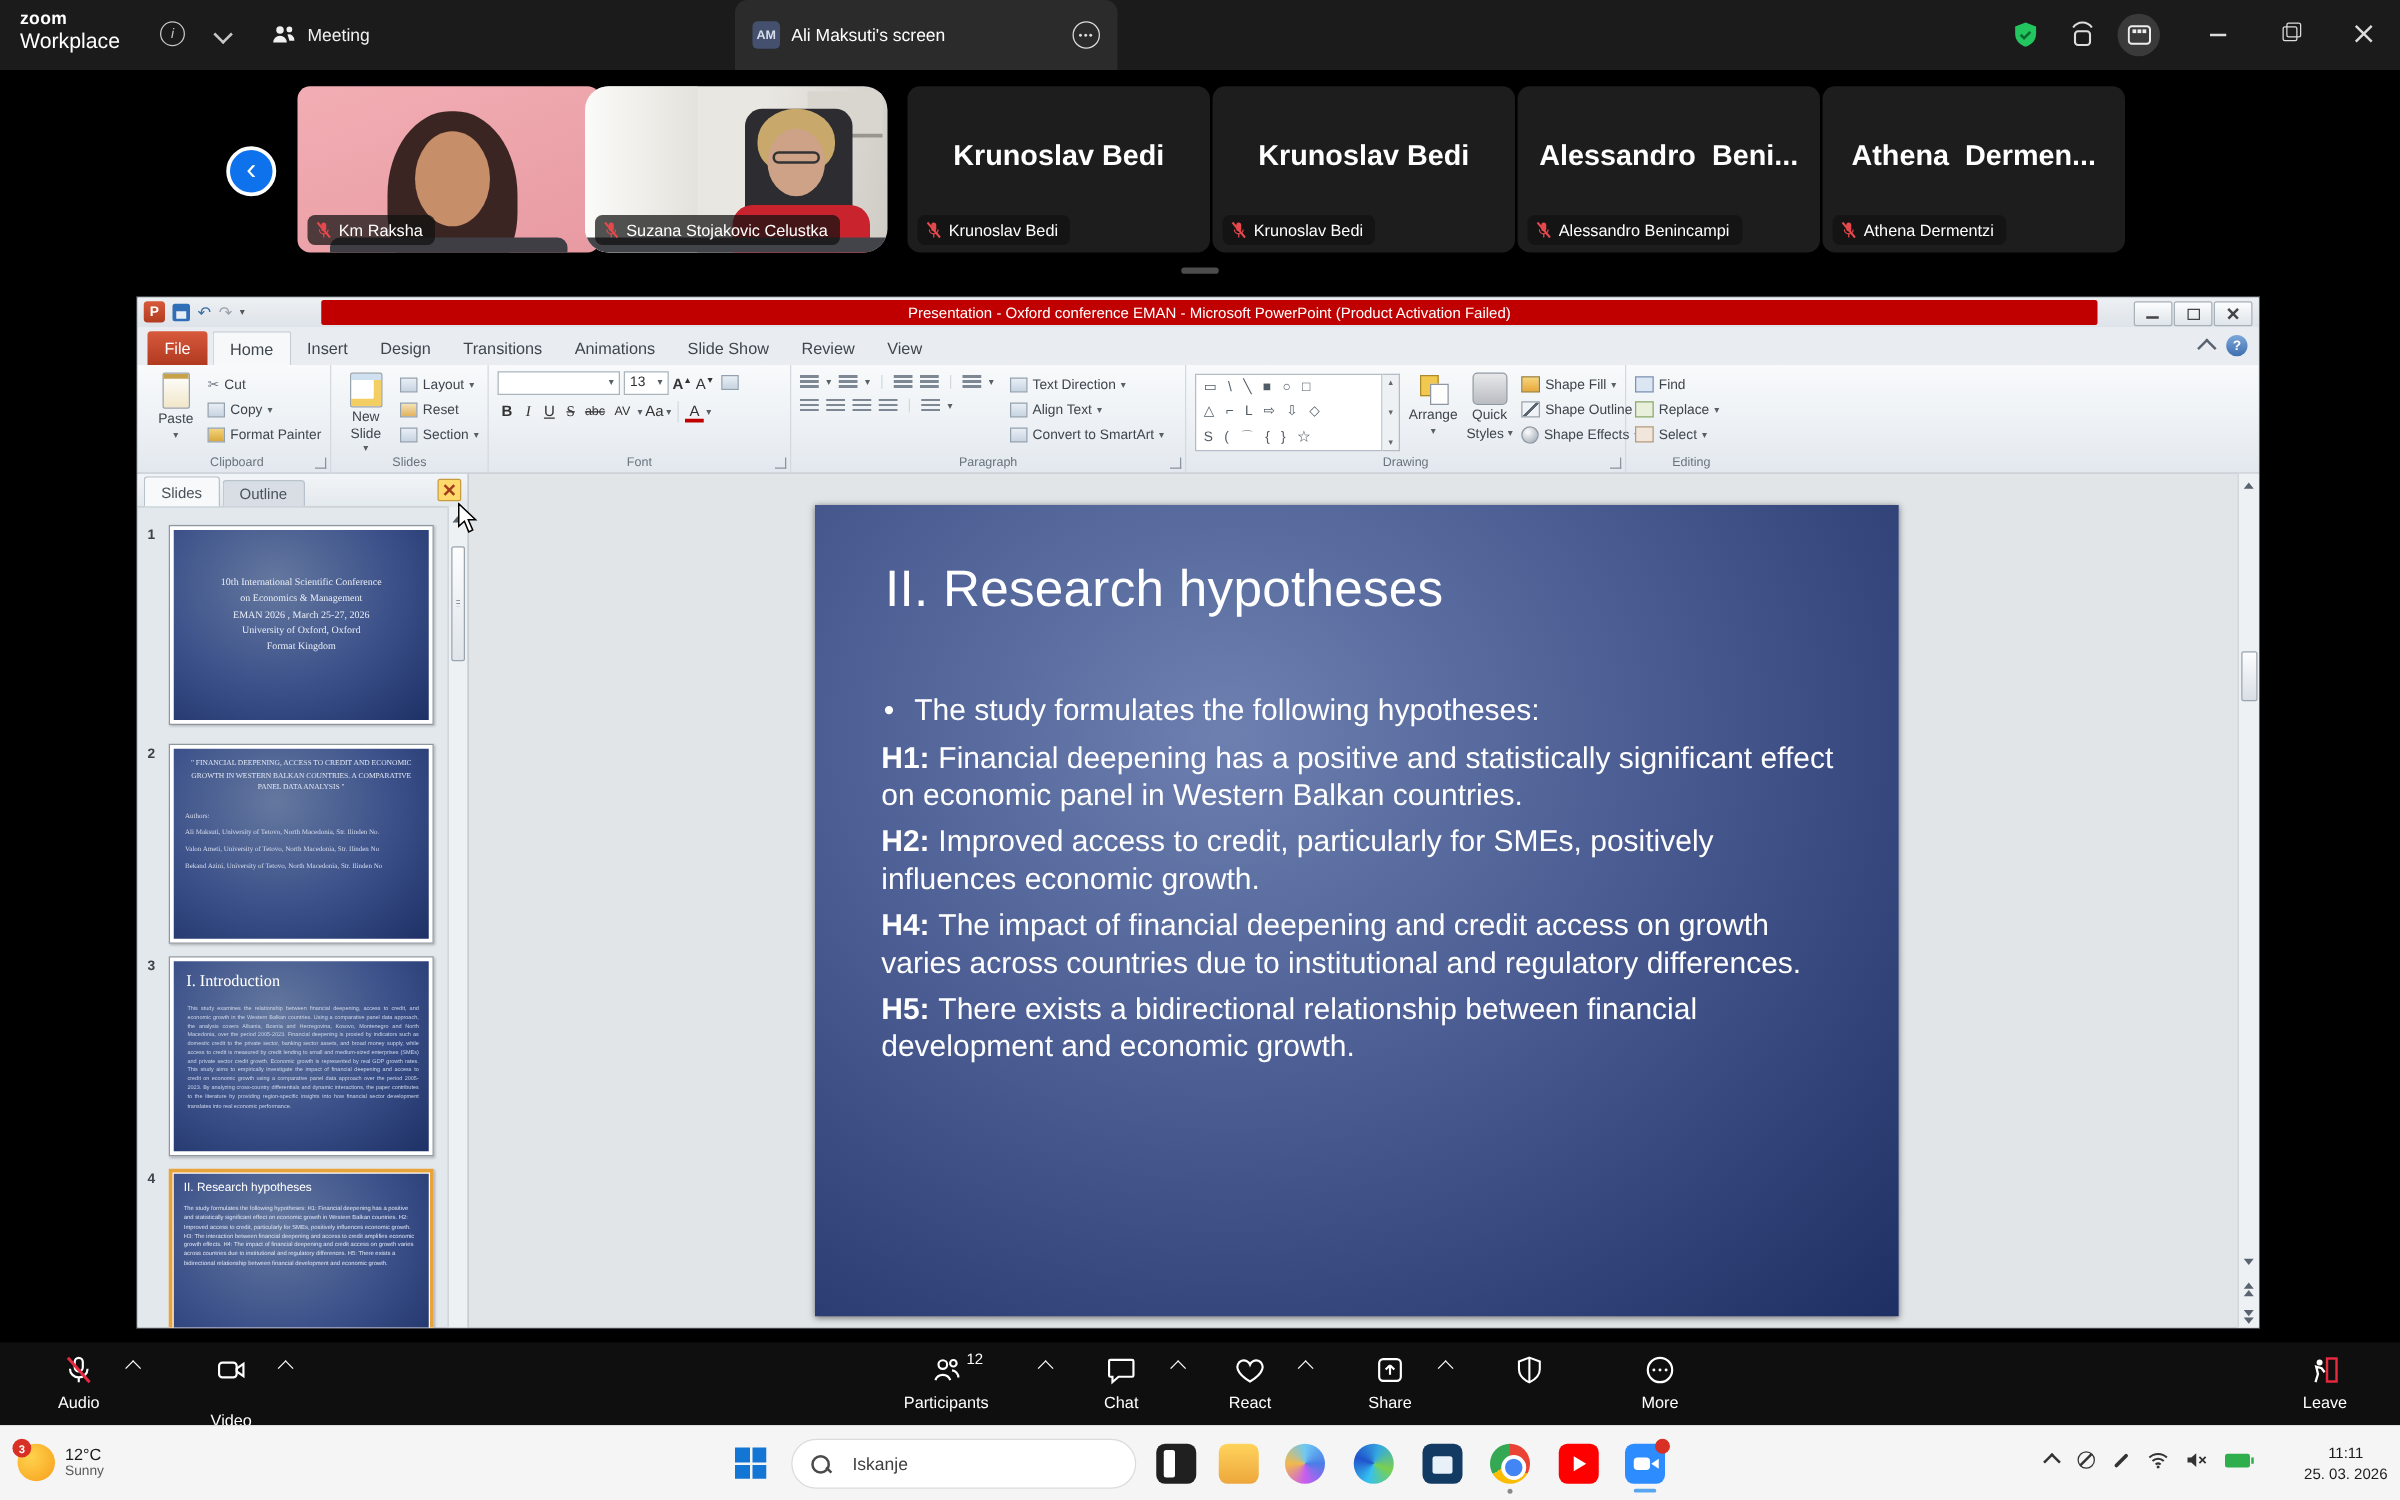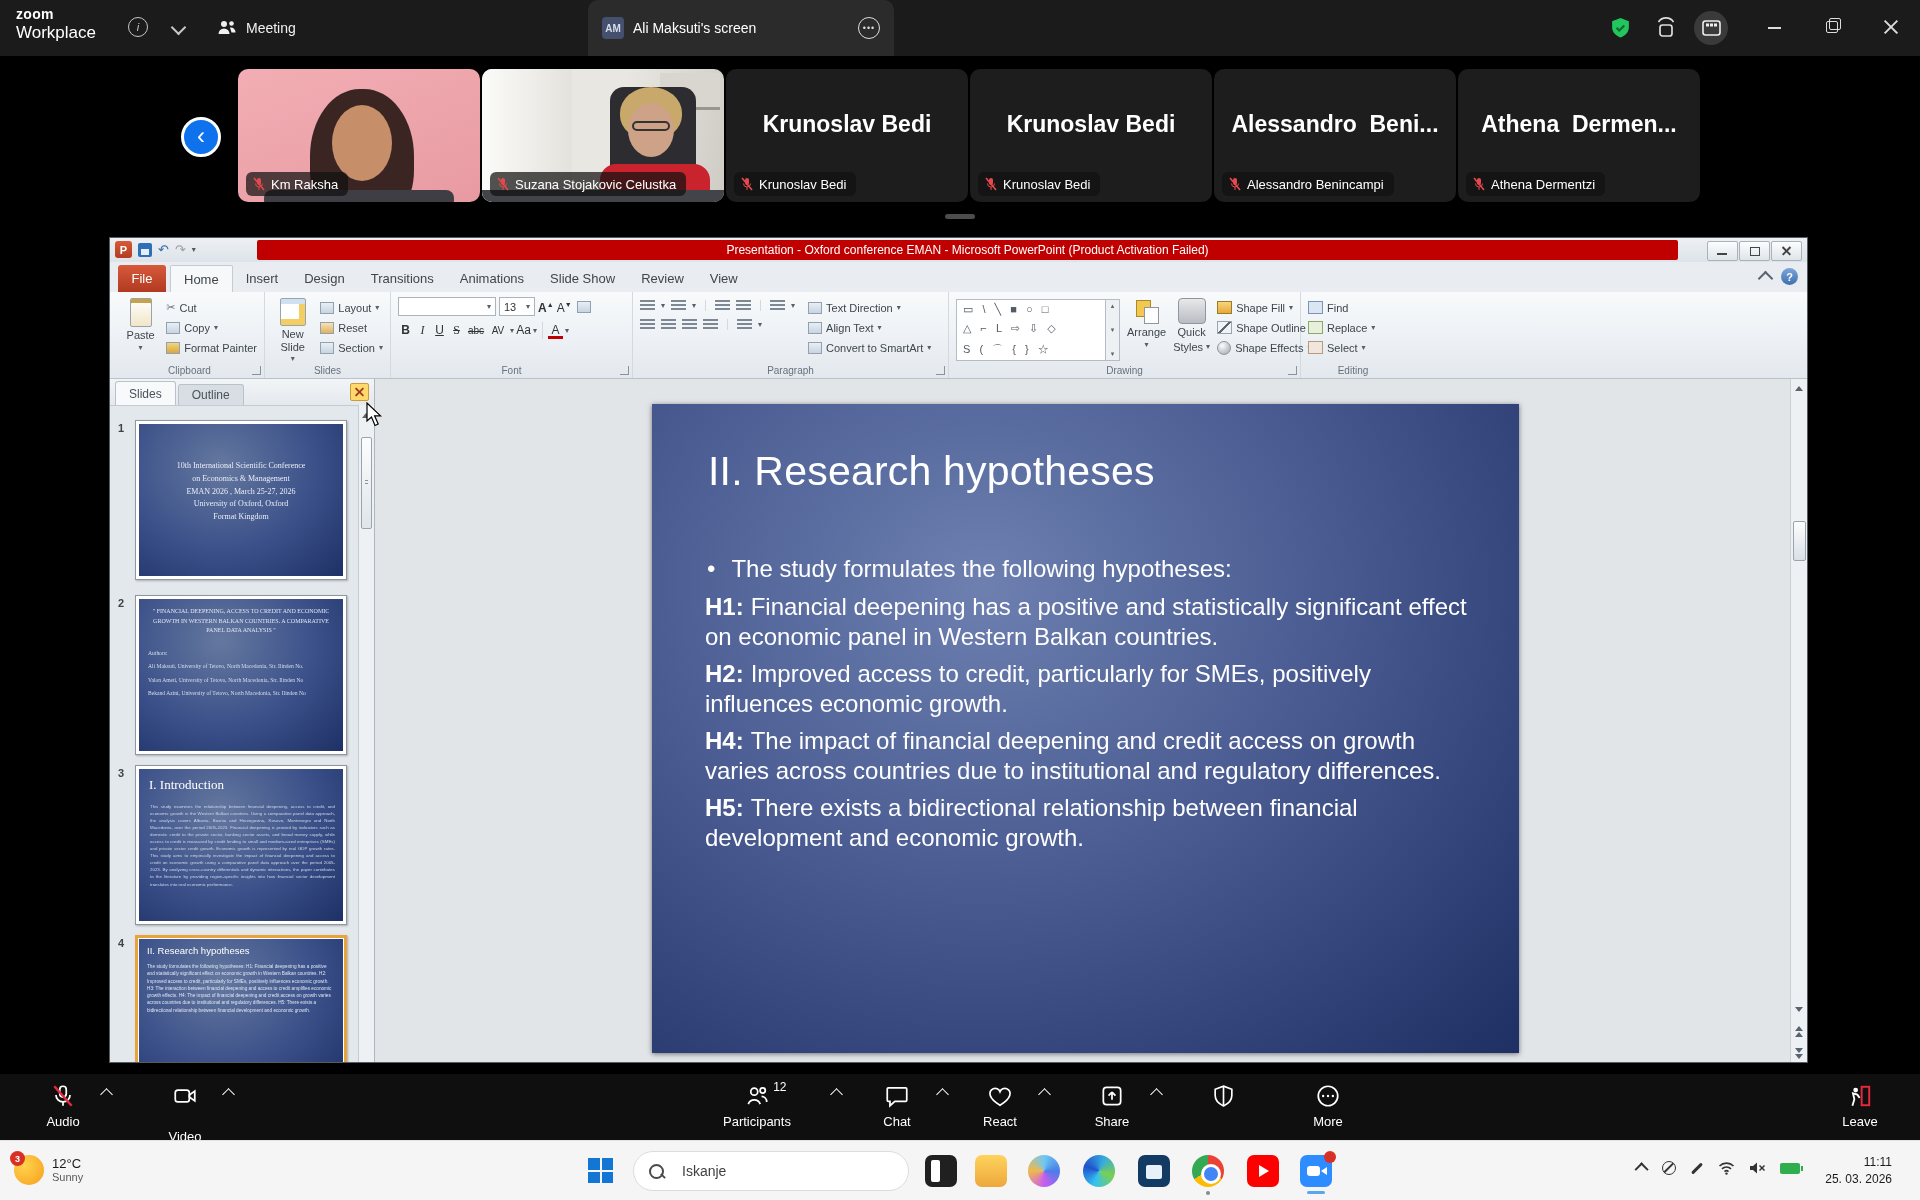--- a/index.html
+++ b/index.html
@@ -168,21 +168,21 @@
   .a-zoom s{position:absolute;right:-4px;top:-4px;width:12px;height:12px;border-radius:50%;background:#d93025;display:block;}
   .appdot{position:absolute;width:4px;height:4px;border-radius:2px;background:#8a8a8a;top:50px;}
   .zline{position:absolute;width:18px;height:3px;border-radius:2px;background:#58a6f0;top:50px;}
   .tray{position:absolute;right:120px;top:20px;display:flex;gap:14px;align-items:center;color:#333;}
   .t-chev{width:8px;height:8px;border-left:2px solid #333;border-top:2px solid #333;transform:rotate(45deg) translateY(2px);}
   .t-dnd{width:14px;height:14px;border:1.6px solid #333;border-radius:50%;position:relative;box-sizing:border-box;}
   .t-dnd i{position:absolute;left:-1px;top:4.5px;width:13px;height:1.6px;background:#333;transform:rotate(-45deg);display:block;}
   .t-pen{width:14px;height:3px;background:#333;border-radius:2px;transform:rotate(-45deg);}
   .t-batt{width:20px;height:11px;background:#2fae4d;border-radius:2px;position:relative;}
   .t-batt i{position:absolute;right:-3px;top:3px;width:2px;height:5px;background:#2fae4d;display:block;}
-  .clock{position:absolute;right:28px;top:13px;text-align:right;font-size:12px;color:#1b1b1b;line-height:17px;}
+  .clock{position:absolute;right:10px;top:13px;text-align:center;font-size:12px;color:#1b1b1b;line-height:17px;}
 
   svg{display:block;}
 </style>
 </head>
 <body>
 
 <div class="screen">
 
   <header class="topbar">
     <div class="zlogo">
@@ -244,21 +244,21 @@
         <svg width="12" height="14" viewBox="0 0 12 14">
             <rect x="4" y="1" width="4" height="7" rx="2" fill="#e5484d"></rect>
             <path d="M2.5 6.5a3.5 3.5 0 0 0 7 0" stroke="#e5484d" fill="none"></path>
             <line x1="6" y1="10" x2="6" y2="13" stroke="#e5484d"></line>
             <line x1="1" y1="1" x2="11" y2="13" stroke="#e5484d" stroke-width="1.6"></line>
           </svg>
         <span>Km Raksha</span>
       </div>
     </div>
 
-    <div class="tile v2" style="left:482px;">
+    <div class="tile v2" style="left:468px;border-radius:19px;">
       <div class="curtain"></div>
       <div class="shelf"></div>
       <div class="chair"></div>
       <div class="hair2"></div>
       <div class="face2"></div>
       <div class="glasses"></div>
       <div class="red"></div>
       <div class="desk2"></div>
       <div class="pill">
         <svg width="12" height="14" viewBox="0 0 12 14">

